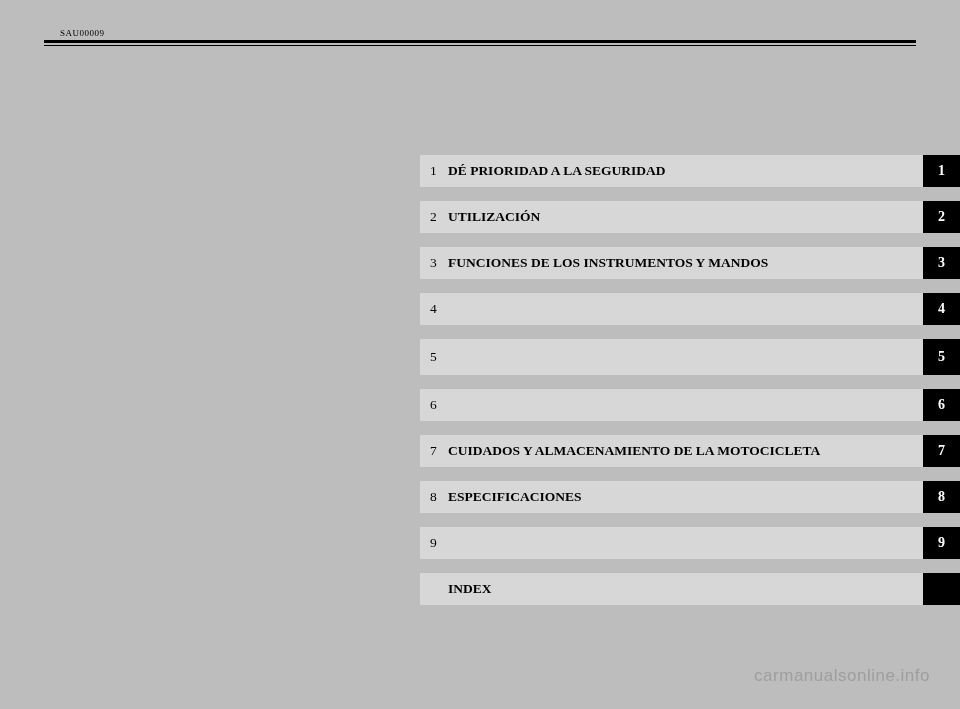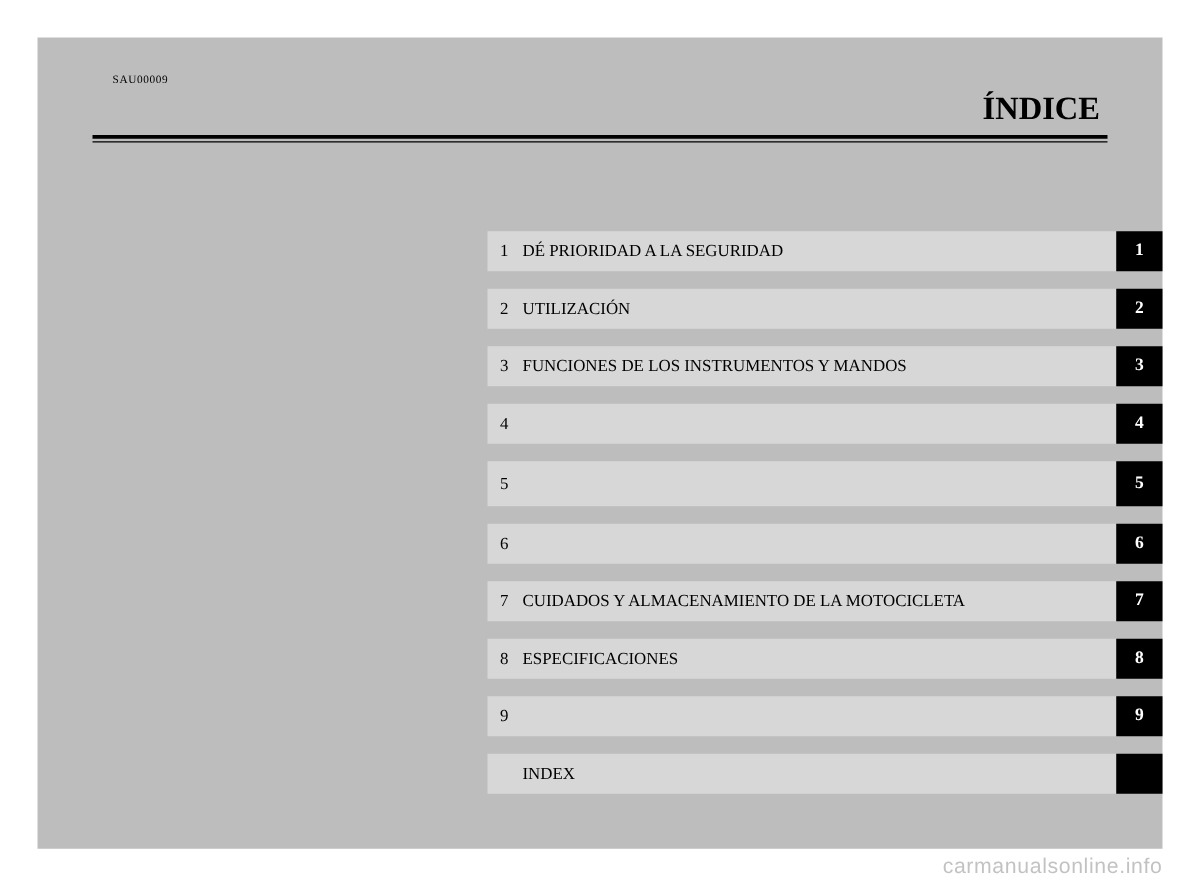--- a/index.html
+++ b/index.html
@@ -9,21 +9,20 @@
     }
     html, body {
       width: 960px;
       height: 709px;
       background: #fff;
       font-family: "Times New Roman", Times, serif;
     }
     .page {
       width: 960px;
       height: 709px;
-      padding: 30px;
       background: #fff;
     }
     .sheet {
       width: 100%;
       height: 100%;
       background: #bdbdbd;
       position: relative;
       padding: 34px 44px 0 44px;
     }
     .doc-id {
@@ -78,56 +77,56 @@
     .toc-item.tall {
       height: 36px;
     }
     .toc-num {
       width: 18px;
       text-align: left;
       flex-shrink: 0;
     }
     .toc-label {
       line-height: 1.15;
+      font-weight: bold;
     }
     .tab {
       width: 37px;
       background: #000;
       color: #fff;
       display: flex;
       align-items: center;
       justify-content: center;
       font-weight: bold;
       font-size: 14px;
     }
     .tab.blank {
       background: #000;
     }
     .toc-gap {
       height: 12px;
     }
     .watermark {
       position: absolute;
-      bottom: 6px;
+      bottom: 23px;
       right: 30px;
       font-family: Arial, sans-serif;
       font-size: 17px;
       color: rgba(120,120,120,0.45);
       letter-spacing: 0.5px;
     }
   </style>
 </head>
 <body>
 
 <div class="page">
   <div class="sheet">
 
     <div class="doc-id">SAU00009</div>
 
-    <div class="header-title">ÍNDICE</div>
     <hr class="rule-thick">
     <hr class="rule-thin">
 
     <div class="toc">
 
       <div class="toc-row">
         <div class="toc-item">
           <span class="toc-num">1</span>
           <span class="toc-label">DÉ PRIORIDAD A LA SEGURIDAD</span>
         </div>

